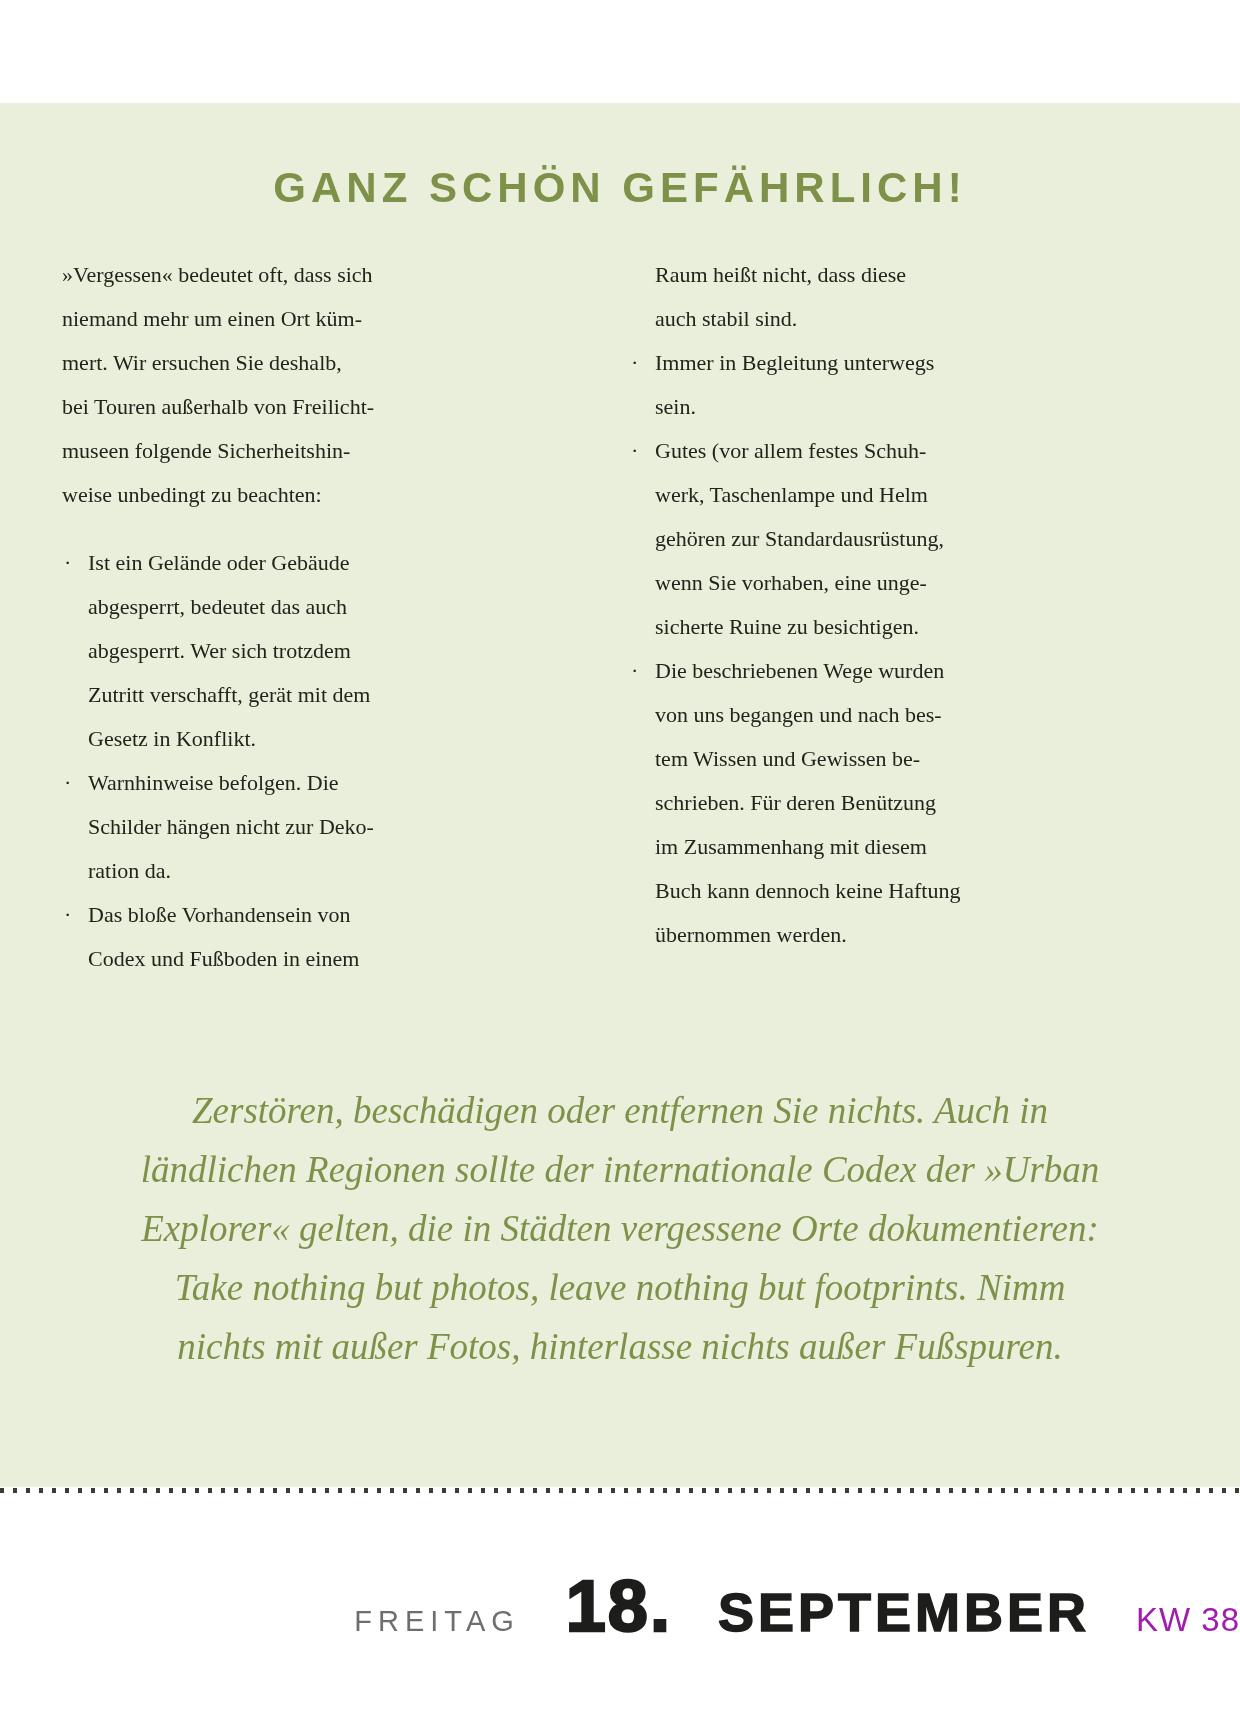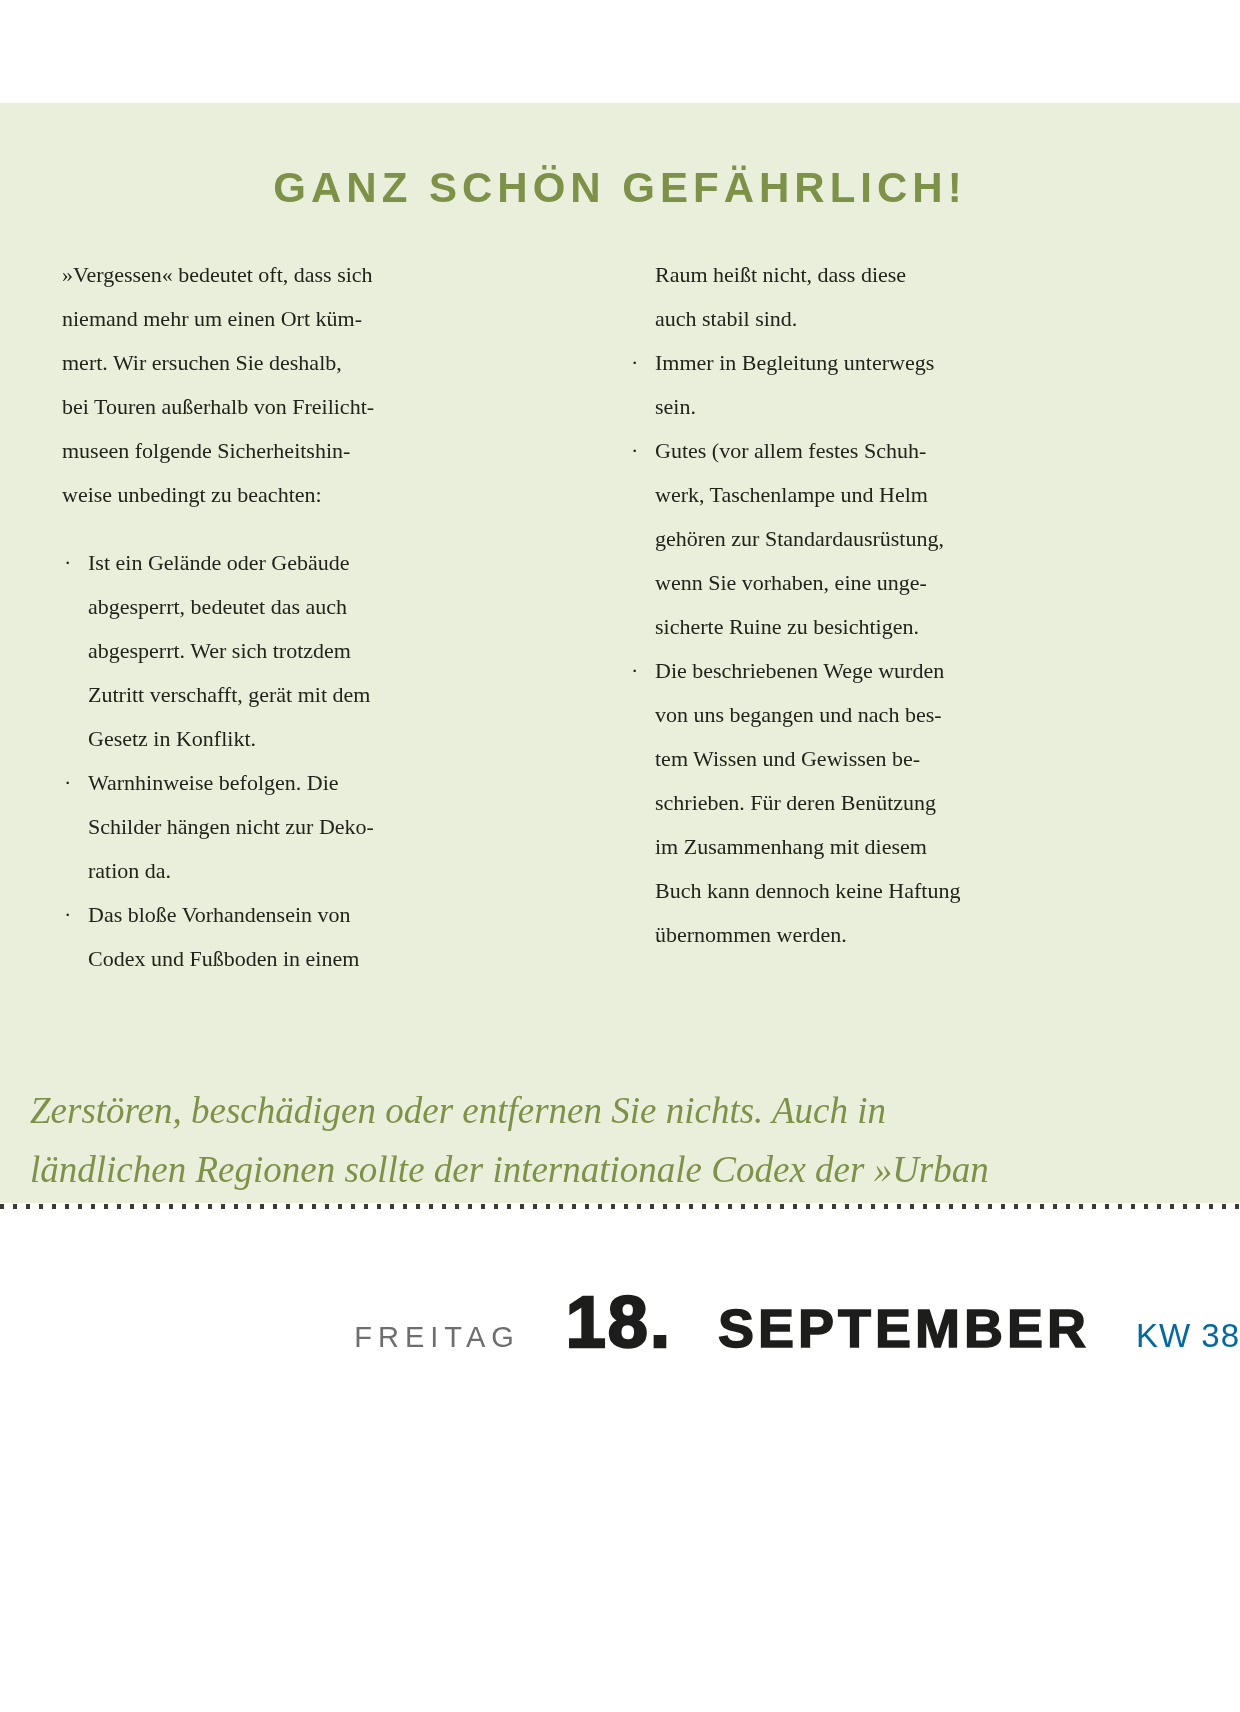--- a/index.html
+++ b/index.html
@@ -5,21 +5,21 @@
   html,body{margin:0;padding:0;}
   body{
     width:1240px;height:1712px;
     background:#ffffff;
     font-family:"Liberation Serif", serif;
     color:#22241c;
     overflow:hidden;
   }
   .panel{
     margin-top:103px;
-    width:1240px;height:1100px;
+    width:1240px;height:1384px;
     background:#eaefdb;
     box-sizing:border-box;
     padding-top:60px;
     overflow:hidden;
   }
   .title{
     text-align:center;
     font-family:"Liberation Sans", sans-serif;
     font-weight:bold;
     font-size:42px;
@@ -39,20 +39,21 @@
   .intro{white-space:pre-line;margin:0;}
   ul.blist{list-style:none;margin:24px 0 0 0;padding:0;}
   ul.blist.first-flush{margin-top:0;}
   .bullet-item{position:relative;padding-left:26px;margin:0;}
   .bullet-item .marker{position:absolute;left:2px;top:0;}
   .bullet-item .btext{white-space:pre-line;}
   .continuation{white-space:pre-line;margin:0;padding-left:26px;}
   .quote{
     margin:100px auto 0 auto;
     width:1180px;
+    text-align:center;
     font-style:italic;
     font-size:37px;
     line-height:59px;
     color:#7d9148;
     white-space:pre-line;
   }
   .tear-line{
     width:1240px;height:6px;
     background:repeating-linear-gradient(90deg,#3b3b33 0 4px,transparent 4px 13px);
     background-position:0 1px;
@@ -82,21 +83,21 @@
   }
   .month{
     font-size:54px;
     font-weight:900;
     letter-spacing:4px;
     -webkit-text-stroke:1.5px #1d1d1b;
   }
   .week{
     font-size:33px;
     letter-spacing:1px;
-    color:#0369a1;
+    color:#a21caf;
   }
 </style>
 </head>
 <body>
 
 <div class="panel">
   <h1 class="title">GANZ SCHÖN GEFÄHRLICH!</h1>
 
   <div class="columns">
 

